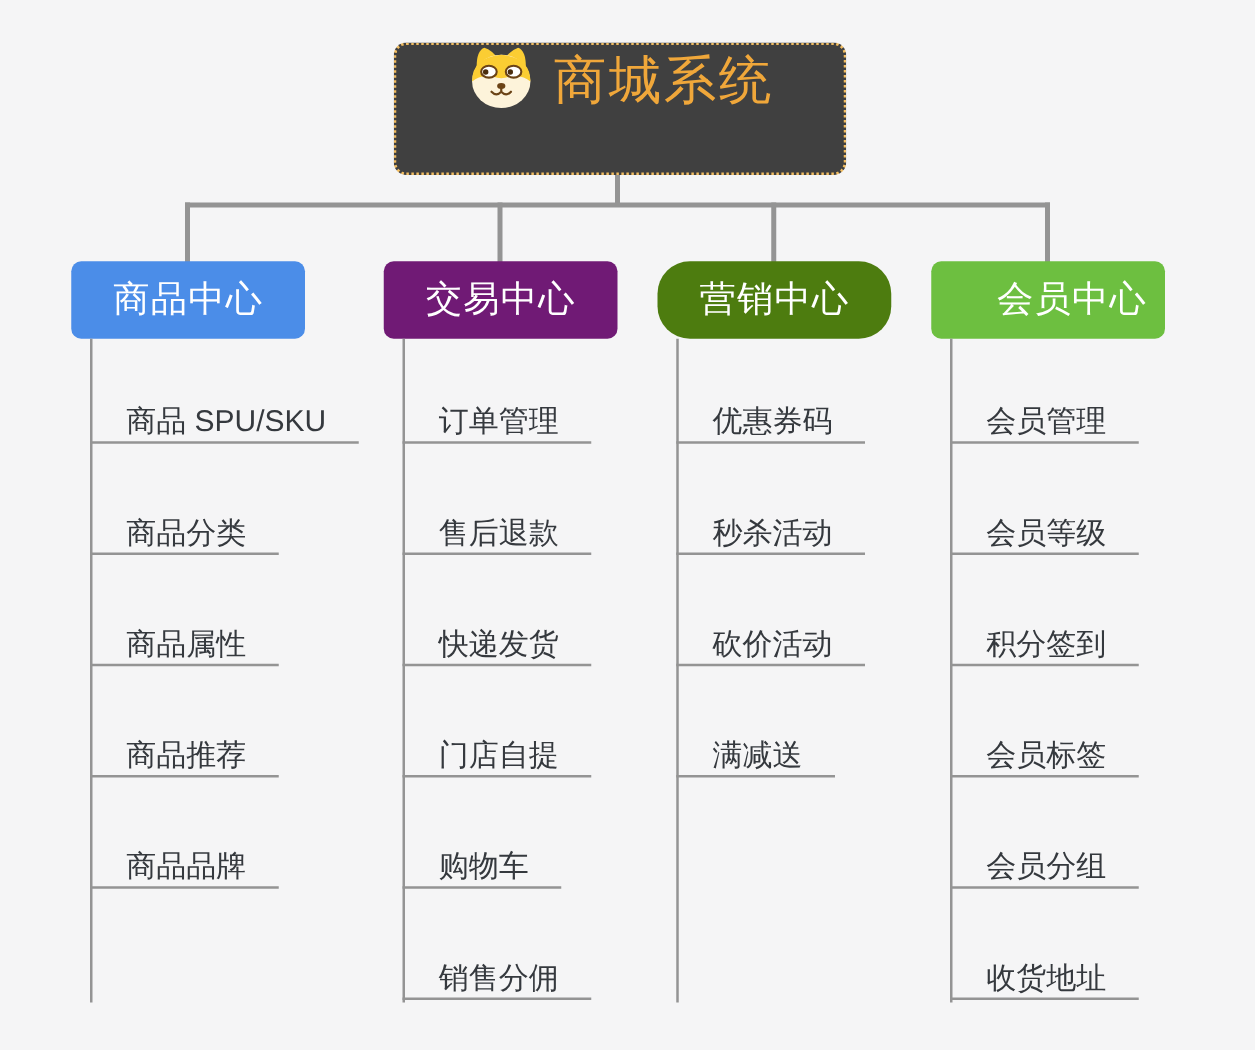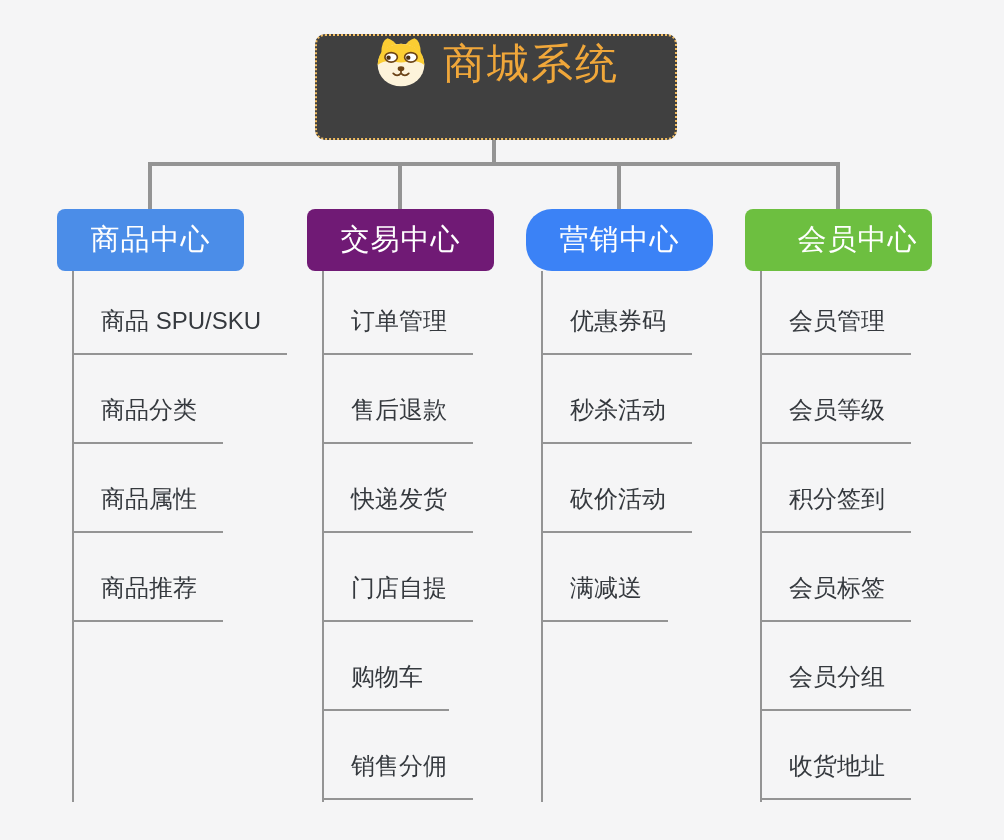--- a/index.html
+++ b/index.html
@@ -36,21 +36,21 @@
   .branch-header {
     position: absolute; left: 0; top: 0; width: 187px; height: 62px;
     border-radius: 8px; display: flex; align-items: center; justify-content: center;
     color: #ffffff; font-size: 29px; letter-spacing: 1px; cursor: pointer;
     white-space: nowrap;
   }
   .trunk { position: absolute; left: 15px; top: 62px; width: 2px; height: 531px; background: #949494; }
   .leaves { position: absolute; left: 0; top: 57px; list-style: none; }
   .leaf { height: 89px; display: flex; align-items: flex-end; }
   .leaf-label {
-    margin-left: 15px; padding: 0 26px 16px 29px;
+    margin-left: 15px; padding: 0 26px 0 29px;
     border-bottom: 2px solid #949494;
     font-size: 24px; color: #35393e; white-space: nowrap; cursor: pointer;
   }
 </style>
 </head>
 <body>
 
 <div class="canvas">
 
   <div class="line stem"></div>
@@ -87,20 +87,23 @@
         </li>
       <li class="leaf">
           <span class="leaf-label">商品分类</span>
         </li>
       <li class="leaf">
           <span class="leaf-label">商品属性</span>
         </li>
       <li class="leaf">
           <span class="leaf-label">商品推荐</span>
         </li>
+      <li class="leaf">
+          <span class="leaf-label">商品品牌</span>
+        </li>
     </ul>
   </section>
 
   <section class="branch branch-2">
     <div class="branch-header" style="background-color: #701a75;">交易中心</div>
     <div class="trunk"></div>
     <ul class="leaves">
       <li class="leaf">
           <span class="leaf-label">订单管理</span>
         </li>
@@ -116,21 +119,21 @@
       <li class="leaf">
           <span class="leaf-label">购物车</span>
         </li>
       <li class="leaf">
           <span class="leaf-label">销售分佣</span>
         </li>
     </ul>
   </section>
 
   <section class="branch branch-3">
-    <div class="branch-header" style="background-color: #3b82f6; border-radius: 26px;">营销中心</div>
+    <div class="branch-header" style="background-color: #4d7c0f; border-radius: 26px;">营销中心</div>
     <div class="trunk"></div>
     <ul class="leaves">
       <li class="leaf">
           <span class="leaf-label">优惠券码</span>
         </li>
       <li class="leaf">
           <span class="leaf-label">秒杀活动</span>
         </li>
       <li class="leaf">
           <span class="leaf-label">砍价活动</span>

